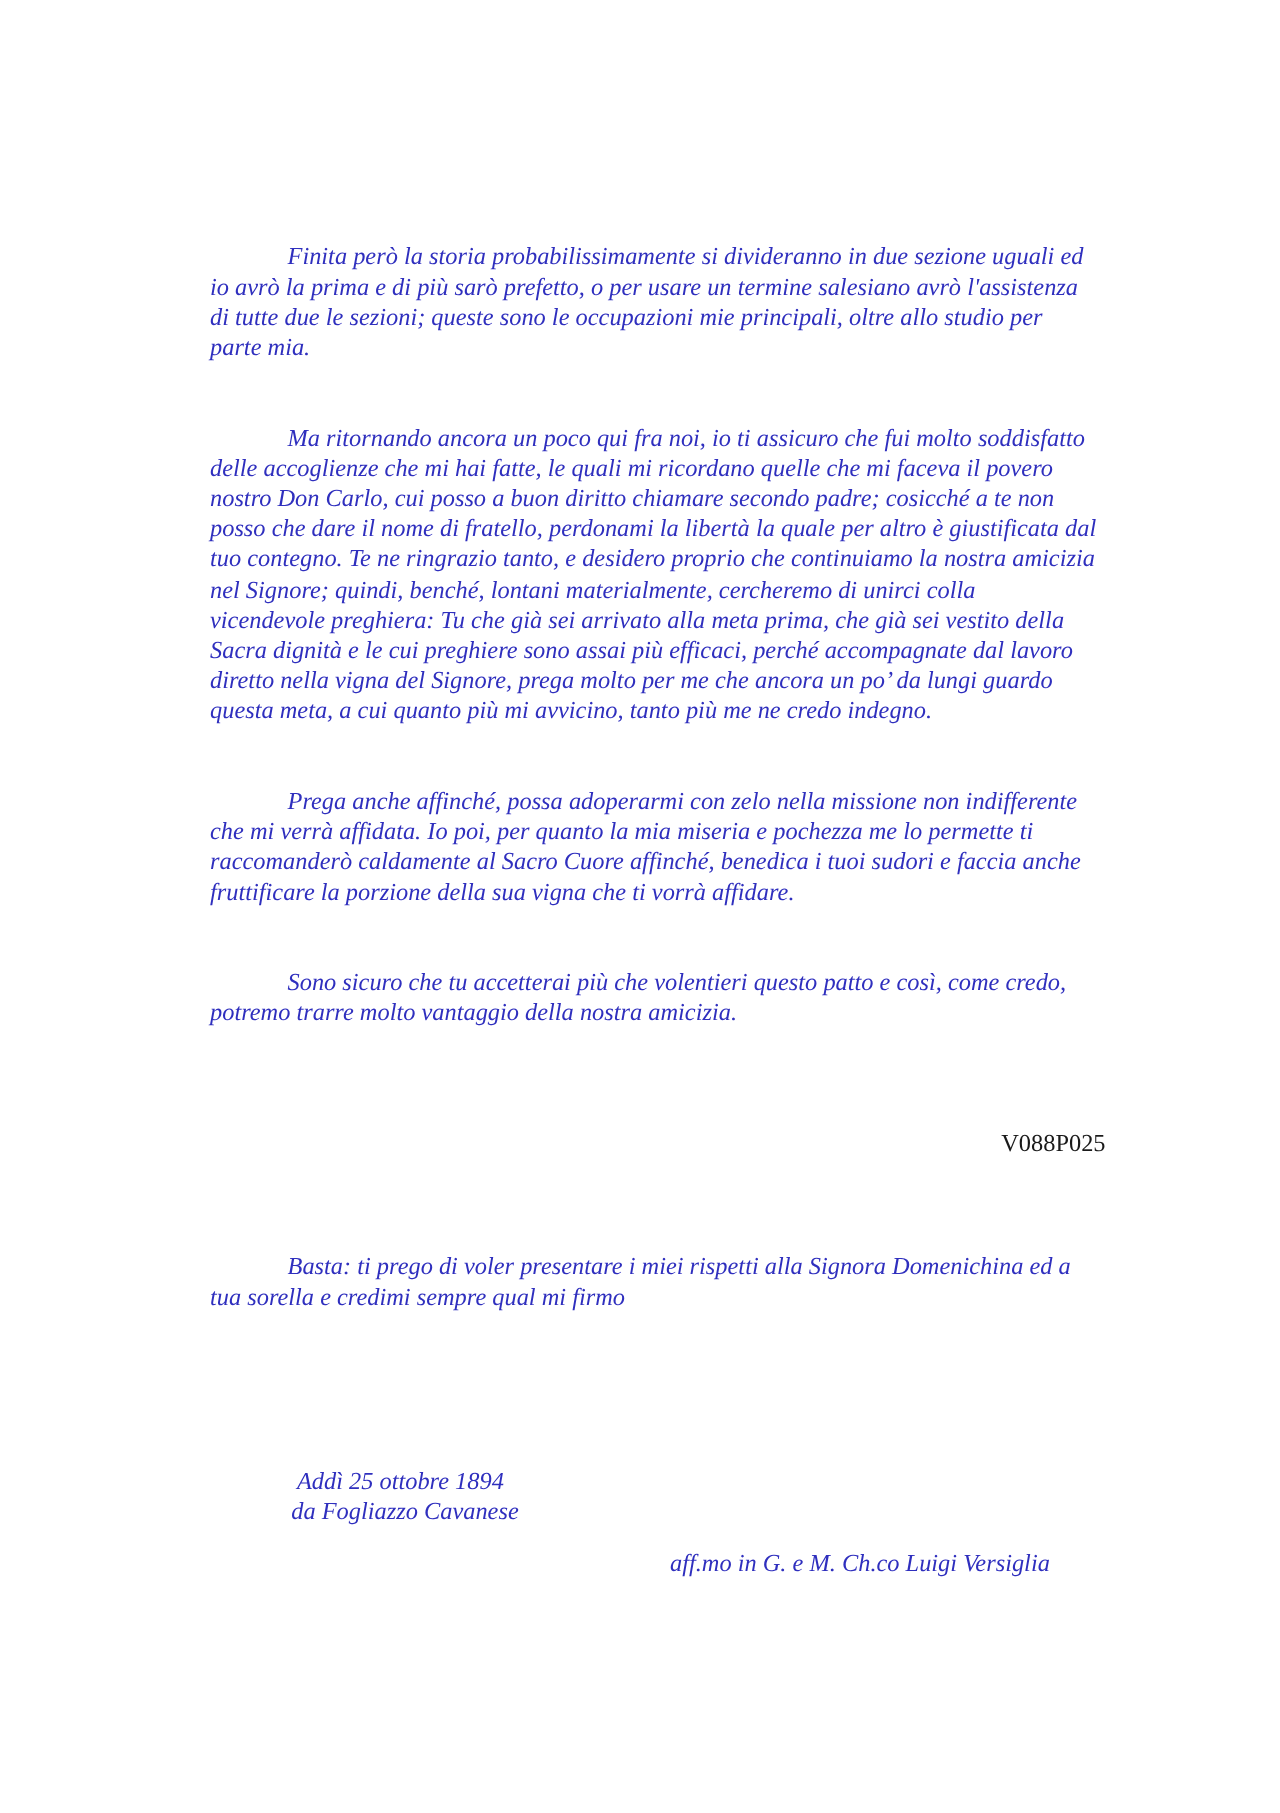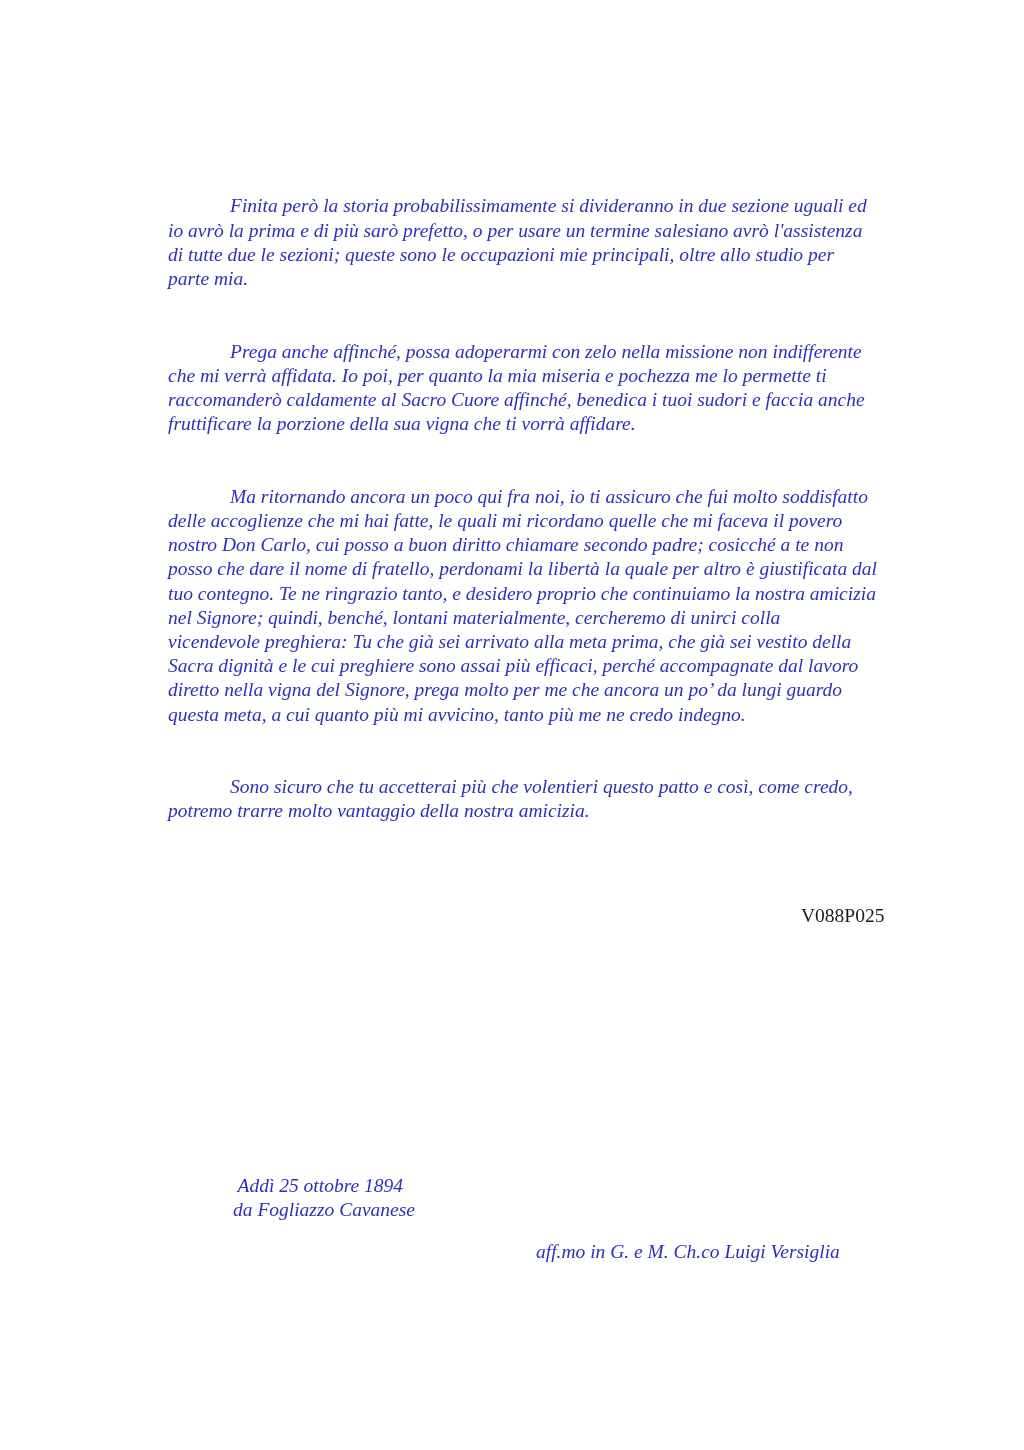--- a/index.html
+++ b/index.html
@@ -65,41 +65,43 @@
 </head>
 <body>
 
 <div class="page">
 
   <div class="letter-block block-top">
     <p class="para">Finita però la storia probabilissimamente si divideranno in due sezione uguali ed
 io avrò la prima e di più sarò prefetto, o per usare un termine salesiano avrò l'assistenza
 di tutte due le sezioni; queste sono le occupazioni mie principali, oltre allo studio per
 parte mia.</p>
-    <p class="para">Prega anche affinché, possa adoperarmi con zelo nella missione non indifferente
-che mi verrà affidata. Io poi, per quanto la mia miseria e pochezza me lo permette ti
-raccomanderò caldamente al Sacro Cuore affinché, benedica i tuoi sudori e faccia anche
-fruttificare la porzione della sua vigna che ti vorrà affidare.</p>
     <p class="para">Ma ritornando ancora un poco qui fra noi, io ti assicuro che fui molto soddisfatto
 delle accoglienze che mi hai fatte, le quali mi ricordano quelle che mi faceva il povero
 nostro Don Carlo, cui posso a buon diritto chiamare secondo padre; cosicché a te non
 posso che dare il nome di fratello, perdonami la libertà la quale per altro è giustificata dal
 tuo contegno. Te ne ringrazio tanto, e desidero proprio che continuiamo la nostra amicizia
 nel Signore; quindi, benché, lontani materialmente, cercheremo di unirci colla
 vicendevole preghiera: Tu che già sei arrivato alla meta prima, che già sei vestito della
 Sacra dignità e le cui preghiere sono assai più efficaci, perché accompagnate dal lavoro
 diretto nella vigna del Signore, prega molto per me che ancora un po’ da lungi guardo
 questa meta, a cui quanto più mi avvicino, tanto più me ne credo indegno.</p>
+    <p class="para">Prega anche affinché, possa adoperarmi con zelo nella missione non indifferente
+che mi verrà affidata. Io poi, per quanto la mia miseria e pochezza me lo permette ti
+raccomanderò caldamente al Sacro Cuore affinché, benedica i tuoi sudori e faccia anche
+fruttificare la porzione della sua vigna che ti vorrà affidare.</p>
     <p class="para">Sono sicuro che tu accetterai più che volentieri questo patto e così, come credo,
 potremo trarre molto vantaggio della nostra amicizia.</p>
   </div>
 
   <div class="archive-code">V088P025</div>
 
   <div class="letter-block block-bottom">
+    <p class="para">Basta: ti prego di voler presentare i miei rispetti alla Signora Domenichina ed a
+tua sorella e credimi sempre qual mi firmo</p>
   </div>
 
   <div class="date-block"> Addì 25 ottobre 1894
 da Fogliazzo Cavanese</div>
 
   <div class="signature-line">aff.mo in G. e M. Ch.co Luigi Versiglia</div>
 
 </div>
 
 </body></html>

